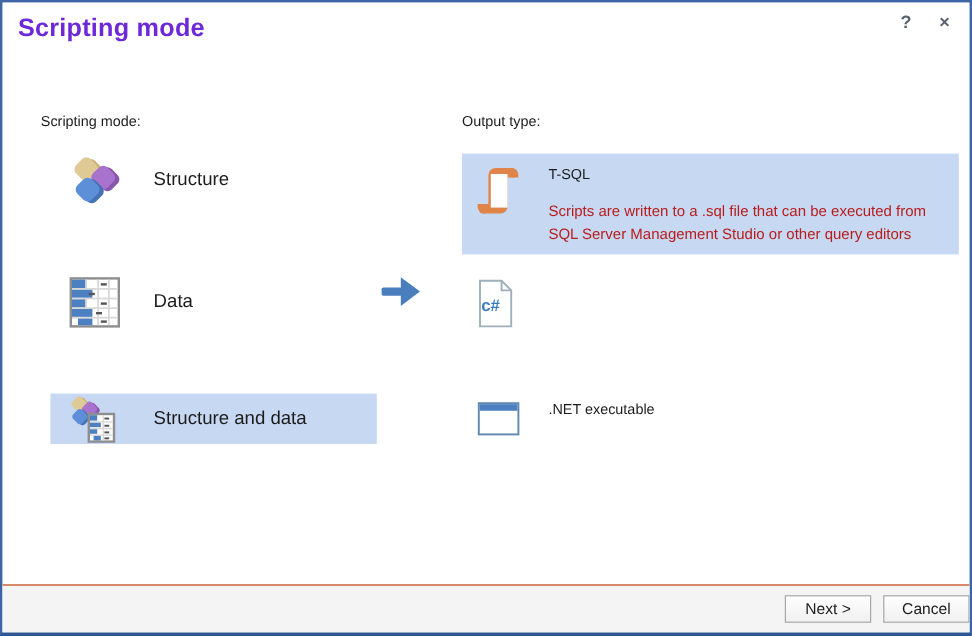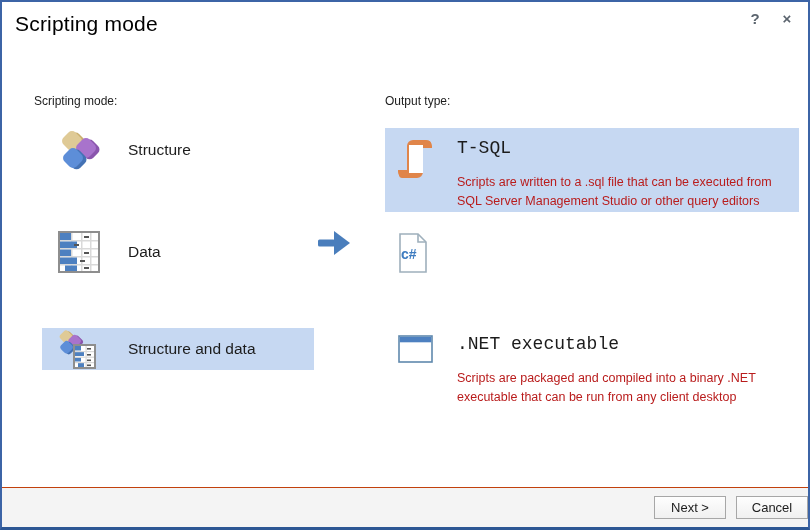--- a/index.html
+++ b/index.html
@@ -5,22 +5,22 @@
   * { margin:0; padding:0; box-sizing:border-box; }
   html,body { width:810px; height:530px; }
   body { font-family:"Liberation Sans", sans-serif; background:#fff; }
 
   .window {
     position:relative; width:810px; height:530px; background:#fff;
     border:2px solid #3c64a6; border-bottom:3px solid #2d5794; overflow:hidden;
   }
 
   
-  .title { position:absolute; left:13px; top:10px; font-size:21px; font-weight:400;
-           color:#000000; letter-spacing:.2px; }
+  .title { position:absolute; left:13px; top:10px; font-size:21px; font-weight:700;
+           color:#6d28d9; letter-spacing:.2px; }
   .winbtns { position:absolute; right:12px; top:8px; display:flex; gap:14px; }
   .winbtn { font-size:15px; font-weight:700; color:#5b646e; cursor:default;
             width:18px; text-align:center; }
 
   
   .col-label { position:absolute; font-size:12px; color:#1c1c1c; }
   .label-left { left:32px; top:92px; }
   .label-right { left:383px; top:92px; }
 
   
@@ -33,21 +33,21 @@
   .opt-structdata { top:326px; height:42px; background:#c6d8f2;align-items:center; }
 
   
   .big-arrow { position:absolute; left:314px; top:226px; }
 
   
   .out-card { position:absolute; left:383px; width:414px; display:flex;
               padding:6px 12px; cursor:pointer; }
   .out-card .ic { width:44px; flex:0 0 44px; margin-right:16px; padding-top:2px; }
   .out-card .txt { width:350px; }
-  .out-card .ttl { font-size:18px; color:#1c1c1c; margin-top:4px;font-family:Liberation Mono, monospace; }
+  .out-card .ttl { font-size:12px; color:#1c1c1c; margin-top:4px; }
   .out-card .desc { font-size:12.5px; line-height:1.5; color:#b91c1c; margin-top:15px; }
   .card-tsql { top:126px; height:84px; background:#c6d8f2; }
   .card-csharp { top:222px; height:94px; }
   .card-dotnet { top:322px; height:94px; }
 
   
   .footer { position:absolute; left:0; right:0; bottom:0; height:40px;
             background:#f4f4f4; border-top:1px solid #c2410c;
             display:flex; align-items:center; justify-content:flex-end;
             gap:10px; }
@@ -203,21 +203,20 @@
 
   <div class="out-card card-dotnet">
     <span class="ic">
       <svg width="38" height="34" viewBox="0 0 38 34">
         <rect x="2" y="4" width="33" height="26" fill="#ffffff" stroke="#6089ad" stroke-width="1.6"></rect>
         <rect x="2.8" y="4.8" width="31.4" height="5.5" fill="#4d80c0"></rect>
       </svg>
     </span>
     <span class="txt">
       <div class="ttl">.NET executable</div>
-      <div class="desc">Scripts are packaged and compiled into a binary .NET executable that can be run from any client desktop</div>
     </span>
   </div>
 
   <div class="footer">
     <button class="btn">Next &gt;</button>
     <button class="btn">Cancel</button>
   </div>
 
 </div>
 

